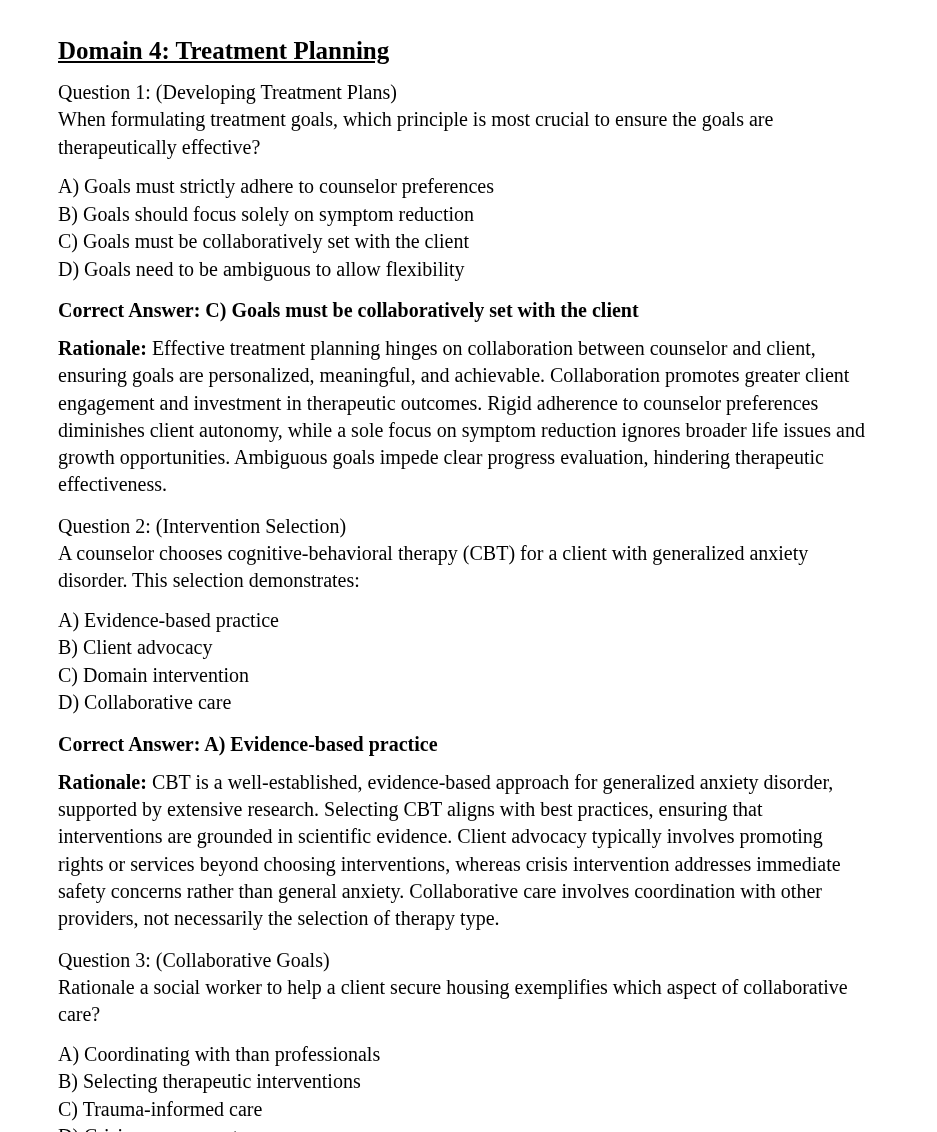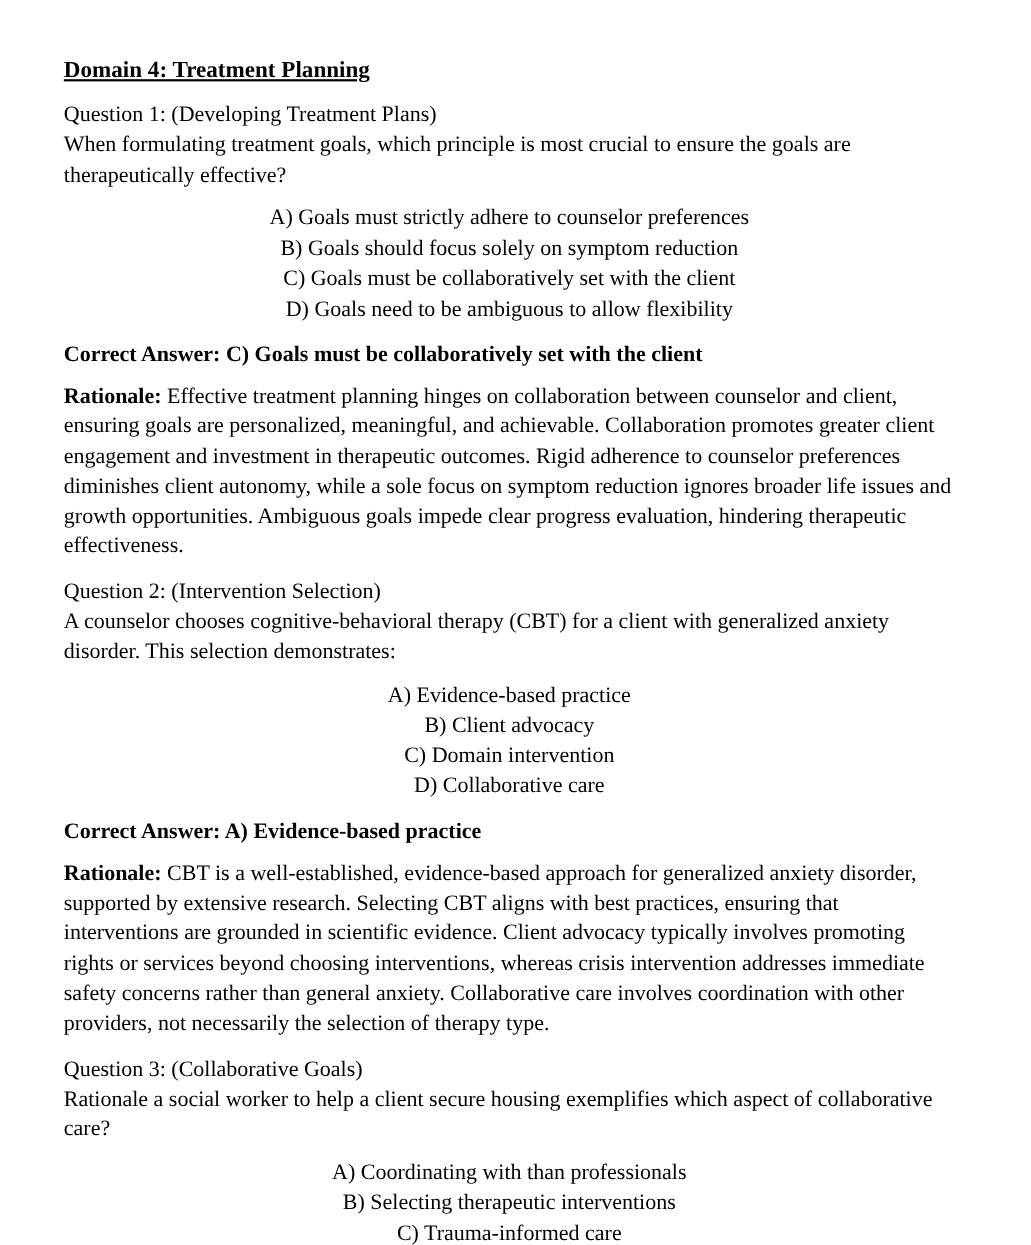--- a/index.html
+++ b/index.html
@@ -5,26 +5,26 @@
   html, body { margin: 0; padding: 0; background: #ffffff; }
   body {
     width: 937px; height: 1132px; overflow: hidden;
     font-family: "Liberation Serif", "DejaVu Serif", serif;
     color: #000000;
     font-size: 20px;
   }
   .page { position: relative; padding: 38px 0 0 58px; width: 810px; }
   .domain-title {
     font-weight: bold; text-decoration: underline;
-    font-size: 21px; line-height: 26px; margin: 12px 0 15px 0;
+    font-size: 25px; line-height: 26px; margin: 0 0 15px 0;
   }
   .question-block { margin-bottom: 14px; }
   .q-heading { font-weight: normal; line-height: 27px; }
   .q-text { line-height: 27.5px; margin-bottom: 12px; }
-  .options { margin: 0 0 14px 0; padding: 0; list-style: none; text-align: center; }
+  .options { margin: 0 0 14px 0; padding: 0; list-style: none; }
   .options li { line-height: 27.5px; }
   .answer { font-weight: bold; line-height: 27px; }
   .rationale { line-height: 27.3px; margin-top: 11px; }
   .rationale .lbl { font-weight: bold; }
 </style>
 </head>
 <body>
 
 <div class="page">
   <div class="domain-title">Domain 4: Treatment Planning</div>

